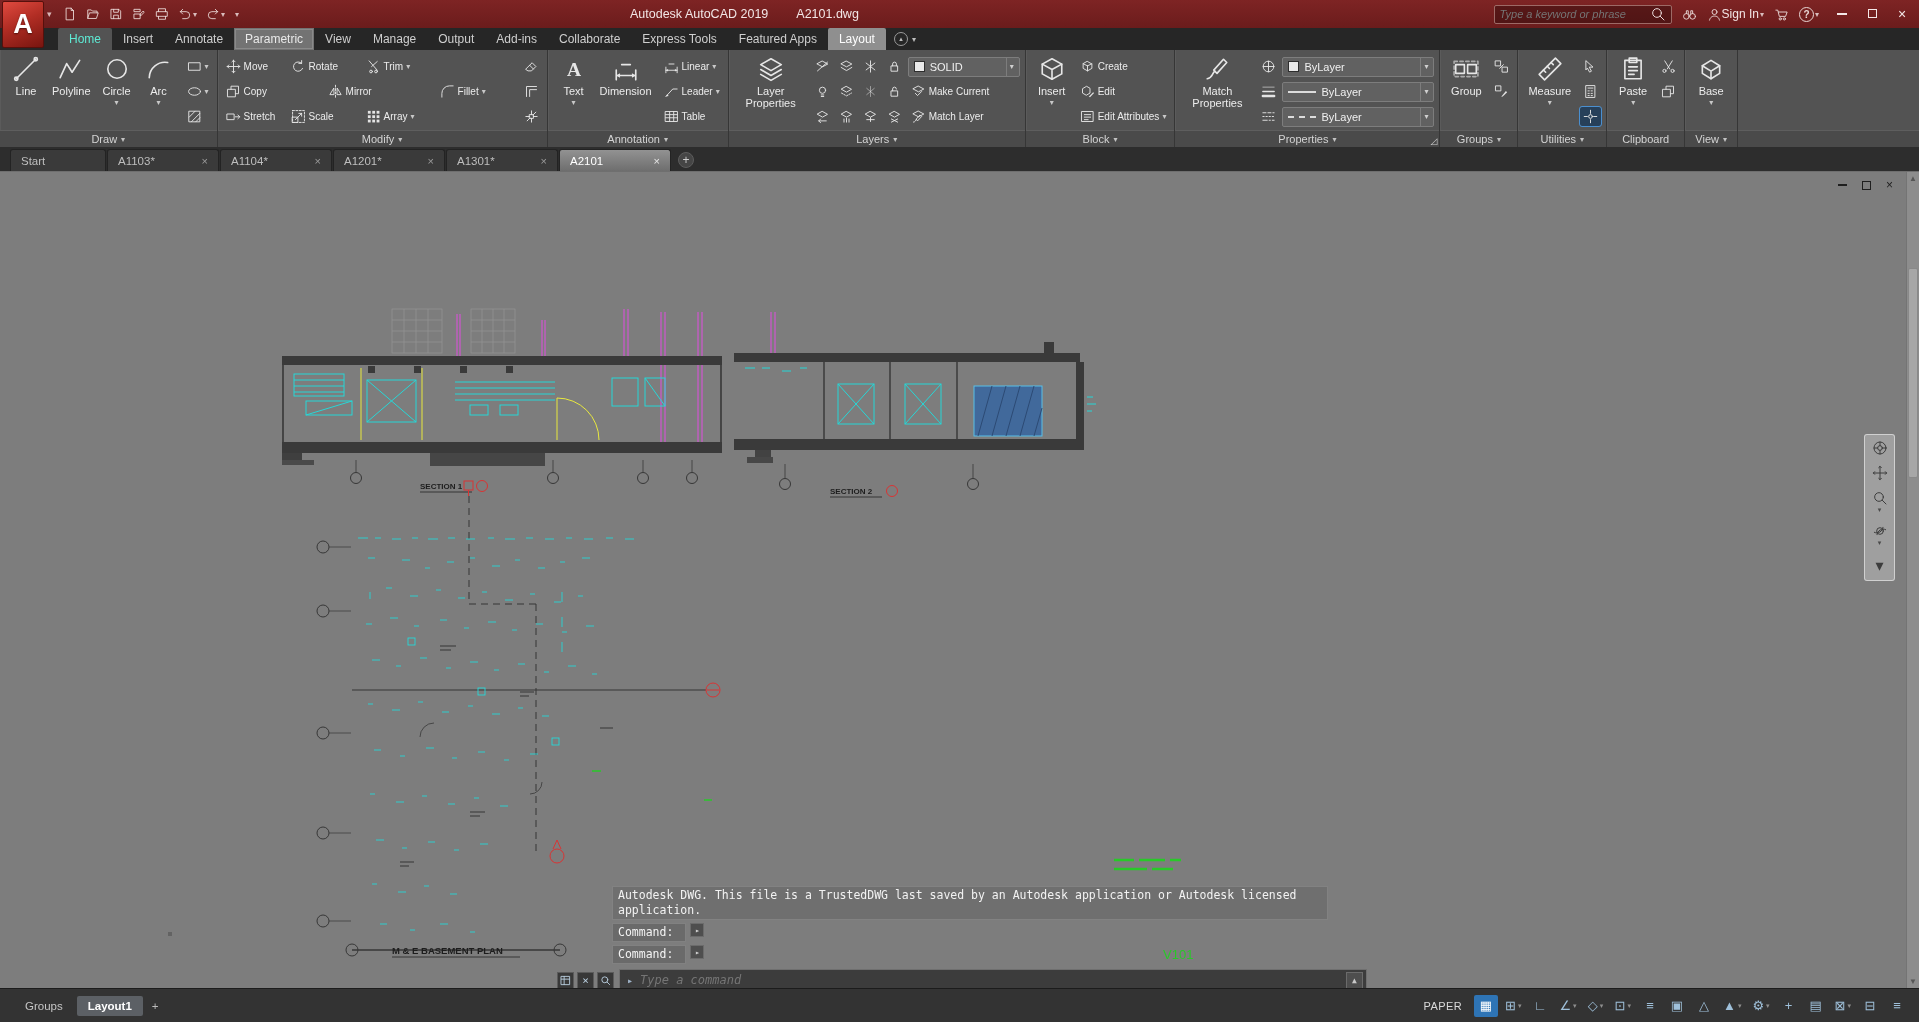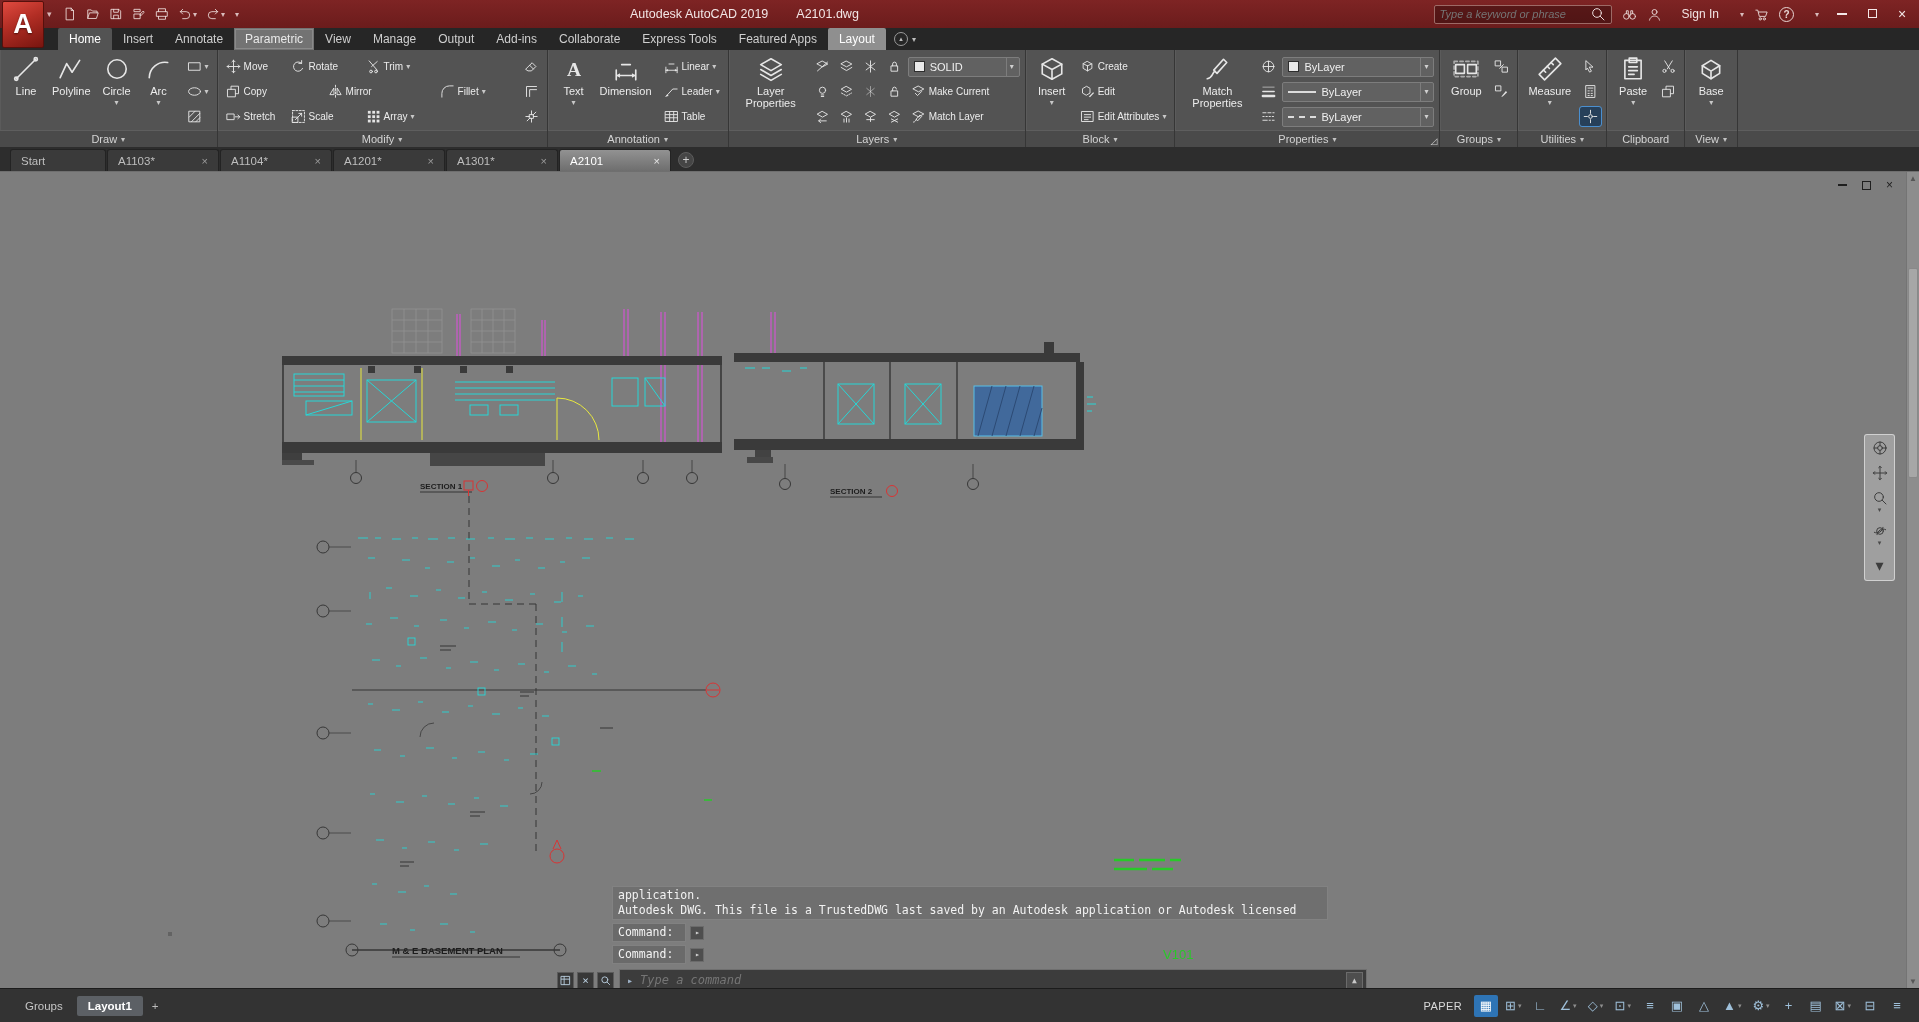--- a/index.html
+++ b/index.html
@@ -14,33 +14,33 @@
 .app-logo{position:absolute;left:2px;top:1px;width:42px;height:47px;background:linear-gradient(155deg,#e04a3f 0%,#b12d24 45%,#78150f 100%);border:1px solid #57100c;border-radius:2px;display:flex;align-items:center;justify-content:center;z-index:40;font-weight:bold;font-size:27px;color:#fff;text-shadow:0 1px 2px rgba(0,0,0,.55)}
 .logo-caret{position:absolute;left:47px;top:9px;font-size:9px;color:#d8b6b6;z-index:40}
 .qat{display:flex;align-items:center;gap:3px;margin-left:60px}
 .qat-btn{display:flex;align-items:center;height:20px;padding:0 3px;border-radius:2px;color:#ecdad8}
 .qat-btn .icn{width:14px;height:14px}
 .caret,.qat-caret{font-size:8px;color:#d9bcbc;margin-left:1px}
 .title-center{position:absolute;left:630px;top:0;height:28px;display:flex;align-items:center;gap:28px;font-size:12.5px;color:#f2e6e6}
 .tb-right{position:absolute;right:100px;top:0;height:28px;display:flex;align-items:center;gap:10px}
 .search-box{display:flex;align-items:center;width:178px;height:19px;background:rgba(40,10,10,.42);border:1px solid #9d6a66;border-radius:2px;padding:0 5px;gap:5px}
 .search-box input{flex:1;background:transparent;border:none;outline:none;font-style:italic;font-size:11px;color:#dcc0c0;font-family:"Liberation Sans",sans-serif}
-.tb-icon{color:#e8d6d4;display:flex;align-items:center;gap:20px}
+.tb-icon{color:#e8d6d4;display:flex;align-items:center;gap:0}
 .tb-icon .icn{width:15px;height:15px}
 .signin-label{font-size:12px;color:#f2e4e4}
 .help-circle{width:15px;height:15px;border:1.4px solid #e8d6d4;border-radius:50%;font-size:10px;font-weight:bold;display:flex;align-items:center;justify-content:center;color:#e8d6d4}
 .win-controls{position:absolute;right:2px;top:2px;display:flex;height:23px}
 .win-btn{width:30px;display:flex;align-items:center;justify-content:center;color:#f4e8e8;font-size:14px}
 .mini-glyph{display:block;width:10px;border-top:2px solid #f4e8e8}
 .maxi-glyph{display:block;width:9px;height:9px;border:1.4px solid #f4e8e8}
 
 
 .ribbon-tabs{position:absolute;left:0;top:28px;width:100%;height:22px;background:#262626;display:flex;align-items:stretch;padding-left:58px}
 .rtab{padding:0 11px;font-size:12px;color:#cfcfcf;display:flex;align-items:center}
-.rtab.active{background:#535353;color:#ffffff;border-radius:2px 2px 0 0}
+.rtab.active{background:#535353;color:#5eead4;border-radius:2px 2px 0 0}
 .rtab.hover{outline:1px solid #8a8a8a;outline-offset:-2px;background:#737373;color:#e9e9e9}
 .rtab.contextual{background:#8f8f8f;color:#fdfdfd;border-radius:2px 2px 0 0}
 .ribbon-toggle{display:flex;align-items:center;margin-left:8px;gap:4px;color:#bdbdbd}
 .ribbon-toggle .circ{width:14px;height:14px;border:1px solid #9a9a9a;border-radius:50%;font-size:7px;display:flex;align-items:center;justify-content:center}
 .ribbon-toggle .tcaret{font-size:8px}
 
 
 .ribbon{position:absolute;left:0;top:50px;width:100%;height:97px;background:#535353}
 .ribbon-strip{position:absolute;left:0;bottom:0;width:100%;height:17px;background:#4a4a4a;border-top:1px solid #5e5e5e}
 .panels{position:absolute;left:0;top:0;height:97px;display:flex;z-index:1}
@@ -90,21 +90,21 @@
 .nav-btn .icn{width:16px;height:16px}
 .navcaret{font-size:7px;color:#4a4a4a}
 .vscroll{position:absolute;right:0;top:0;width:13px;height:100%;background:#8d8d8d;border-left:1px solid #747474;z-index:4}
 .vthumb{position:absolute;left:1px;right:1px;top:96px;height:210px;background:#a7a7a7;border:1px solid #898989;border-radius:2px}
 .varrow{position:absolute;left:0;width:100%;text-align:center;font-size:8px;color:#565656}
 
 
 .cmdwin{position:absolute;left:557px;top:714px;width:810px;z-index:6;font-family:"DejaVu Sans Mono",monospace}
 .cmd-history{margin-left:55px;width:716px;background:rgba(110,110,110,.93);border:1px solid rgba(135,135,135,.8);color:#f2f2f2;font-size:11.5px;padding:1px 5px}
 .cmd-history div{line-height:15px;white-space:nowrap;overflow:hidden}
-.cmd-prompt-row{margin-left:55px;margin-top:3px;display:flex;align-items:center;gap:4px}
+.cmd-prompt-row{margin-left:55px;margin-top:3px;display:flex;align-items:flex-start;gap:4px}
 .cmd-promptbox{background:rgba(104,104,104,.93);border:1px solid rgba(135,135,135,.8);color:#f4f4f4;font-size:11.5px;padding:1px 12px 2px 5px}
 .cmd-rowbtn{width:14px;height:14px;background:#4e4e4e;border:1px solid #6b6b6b;color:#cfcfcf;font-size:8px;display:flex;align-items:center;justify-content:center}
 .cmd-input-row{display:flex;margin-top:5px;height:22px;gap:5px;align-items:center}
 .cmd-tools{display:flex;gap:3px;align-items:center}
 .cmd-tool{width:17px;height:17px;background:#383838;border:1px solid #5b5b5b;color:#b9cede;display:flex;align-items:center;justify-content:center;font-size:11px}
 .cmd-tool .icn{width:11px;height:11px;stroke-width:2}
 .cmd-inputbox{flex:1;display:flex;align-items:center;background:#3c3c3c;border:1px solid #6f6f6f;height:22px;padding:0 3px 0 7px;gap:7px}
 .cmd-prompticon{color:#9fb3c8;font-size:10px}
 .cmd-inputbox input{flex:1;background:transparent;border:none;outline:none;font-style:italic;font-size:12px;color:#9e9e9e;font-family:"DejaVu Sans Mono",monospace}
 .cmd-histbtn{width:17px;height:17px;background:#4e4e4e;border:1px solid #6b6b6b;color:#c9c9c9;font-size:8px;display:flex;align-items:center;justify-content:center}
@@ -1069,22 +1069,22 @@
       </div>
 
     <div class="vscroll">
       <div class="varrow" style="top:2px">▲</div>
       <div class="vthumb"></div>
       <div class="varrow" style="bottom:2px">▼</div>
     </div>
 
     <div class="cmdwin">
       <div class="cmd-history">
+        <div>Autodesk DWG.  This file is a TrustedDWG last saved by an Autodesk application or Autodesk licensed</div>
         <div>application.</div>
-        <div>Autodesk DWG.  This file is a TrustedDWG last saved by an Autodesk application or Autodesk licensed</div>
       </div>
       <div class="cmd-prompt-row">
         <span class="cmd-promptbox">Command:</span>
         <span class="cmd-rowbtn">▸</span>
       </div>
       <div class="cmd-prompt-row">
         <span class="cmd-promptbox">Command:</span>
         <span class="cmd-rowbtn">▸</span>
       </div>
       <div class="cmd-input-row">

